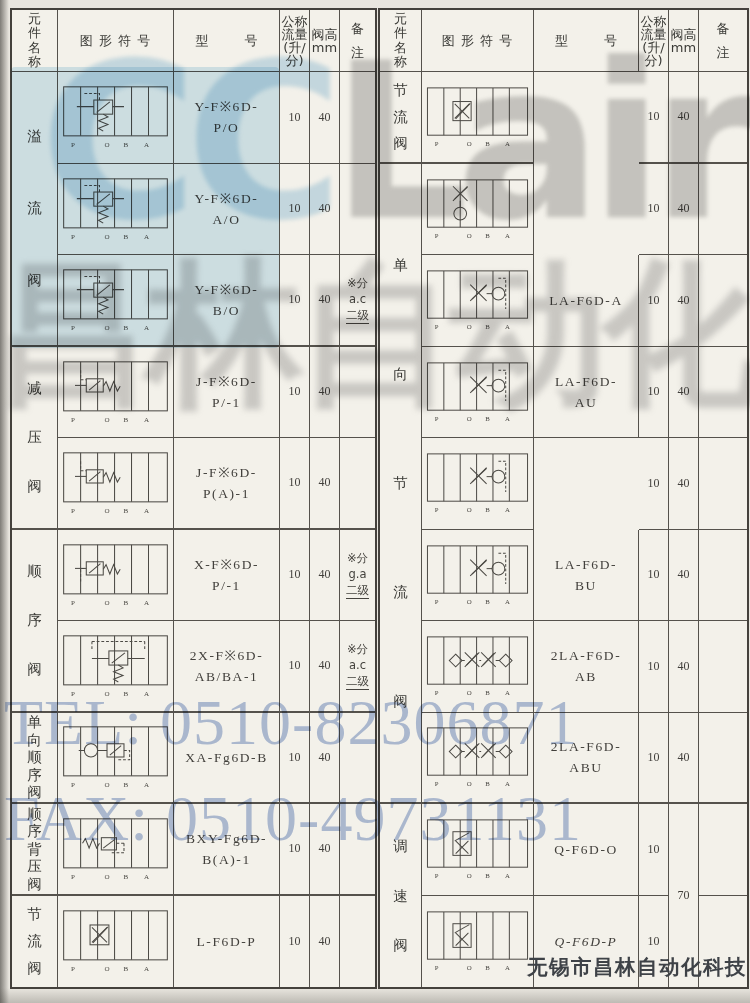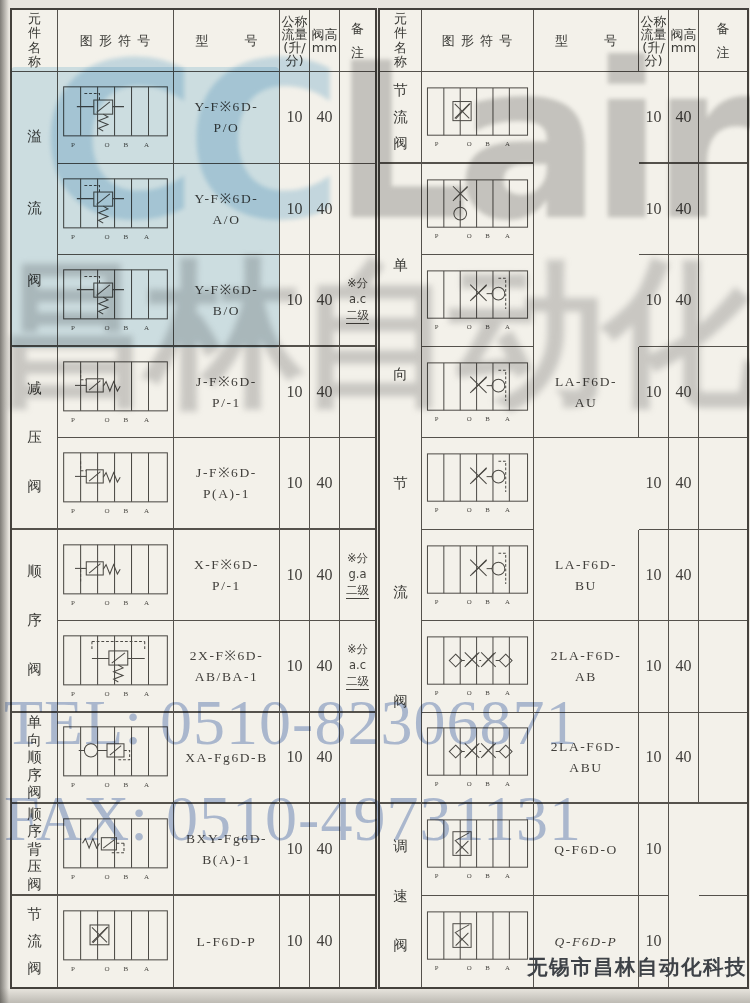--- a/index.html
+++ b/index.html
@@ -31,21 +31,21 @@
   .hdr{font-size:13px;line-height:15px;text-align:center;white-space:pre-line;letter-spacing:1px;}
   .hdr.vert{flex-direction:column;letter-spacing:0;}
   .hdr.vert span{display:block;line-height:14.5px;}
   .hdr.model-h{letter-spacing:16px;text-indent:16px;}
   .hdr.flow-h{font-size:13px;line-height:13px;letter-spacing:0;}
   .hdr.note-h span{line-height:24px;}
   .namecell{flex-direction:column;justify-content:space-evenly;font-size:14.5px;}
   .namecell span{display:block;line-height:16px;}
   .model{font-family:"Liberation Serif","DejaVu Serif",serif;
     font-size:13.5px;letter-spacing:1.6px;text-align:center;white-space:pre-line;line-height:21px;color:#413f3b;}
-  .num{font-family:"Liberation Serif","DejaVu Serif",serif;font-size:16px;color:#413f3b;}
+  .num{font-family:"Liberation Serif","DejaVu Serif",serif;font-size:12px;color:#413f3b;}
   .note{flex-direction:column;font-size:11.5px;line-height:16px;text-align:center;color:#45433e;}
   .note .ul{border-bottom:1px solid #45433e;}
   .symwrap{width:100%;height:100%;display:flex;align-items:center;justify-content:center;}
   svg.sym{display:block;}
   svg.sym path,svg.sym rect,svg.sym circle,svg.sym line,svg.sym polyline{
     stroke:#4c4a45;stroke-width:1.1;fill:none;}
   svg.sym text{font-size:7.5px;fill:#4c4a45;font-family:"Liberation Serif","DejaVu Serif",serif;stroke:none;}
 
   
   .wm{position:absolute;pointer-events:none;white-space:nowrap;}
@@ -469,20 +469,21 @@
       <path d="M71,31 H77"></path>
       <circle cx="84" cy="31" r="7"></circle>
       <path d="M84,14 h8 v34" stroke-dasharray="3,2"></path>
             <text x="16" y="70" text-anchor="middle">P</text>
             <text x="52" y="70" text-anchor="middle">O</text>
             <text x="72" y="70" text-anchor="middle">B</text>
             <text x="94" y="70" text-anchor="middle">A</text>
           </svg>
         </div>
       </div>
+      <div class="cell model" style="grid-area: 4 / 3;">LA-F6D-A</div>
       <div class="cell num" style="grid-area: 4 / 4;">10</div>
       <div class="cell num" style="grid-area: 4 / 5;">40</div>
       <div class="cell note lastcol" style="grid-area: 4 / 6;"></div>
       <div class="cell " style="grid-area: 5 / 2;">
         <div class="symwrap">
           <svg class="sym" width="122" height="76" viewBox="0 0 122 76">
             <rect x="6" y="6" width="110" height="52"></rect>
             <line x1="24" y1="6" x2="24" y2="58"></line>
             <line x1="42" y1="6" x2="42" y2="58"></line>
             <line x1="60" y1="6" x2="60" y2="58"></line>
@@ -648,20 +649,21 @@
             <text x="16" y="70" text-anchor="middle">P</text>
             <text x="52" y="70" text-anchor="middle">O</text>
             <text x="72" y="70" text-anchor="middle">B</text>
             <text x="94" y="70" text-anchor="middle">A</text>
           </svg>
         </div>
       </div>
       <div class="cell lastrow model" style="grid-area: 11 / 3; font-style: italic;">Q-F6D-P</div>
       <div class="cell lastrow num" style="grid-area: 11 / 4;">10</div>
       <div class="cell lastrow note lastcol" style="grid-area: 11 / 6;"></div>
+      <div class="cell num lastrow" style="grid-area: 10 / 5 / 12;">70</div>
     </div>
 
   <div class="wm wash"></div>
   <div class="wm logo"><span class="cc">CC</span><span class="rest">Lair</span></div>
   <div class="wm brandcn">昌林自动化</div>
   <div class="wm telfax tel">TEL: 0510-82306871</div>
   <div class="wm telfax fax">FAX: 0510-49731131</div>
   <div class="wm company">无锡市昌林自动化科技</div>
 
   <div class="edge-left"></div>

